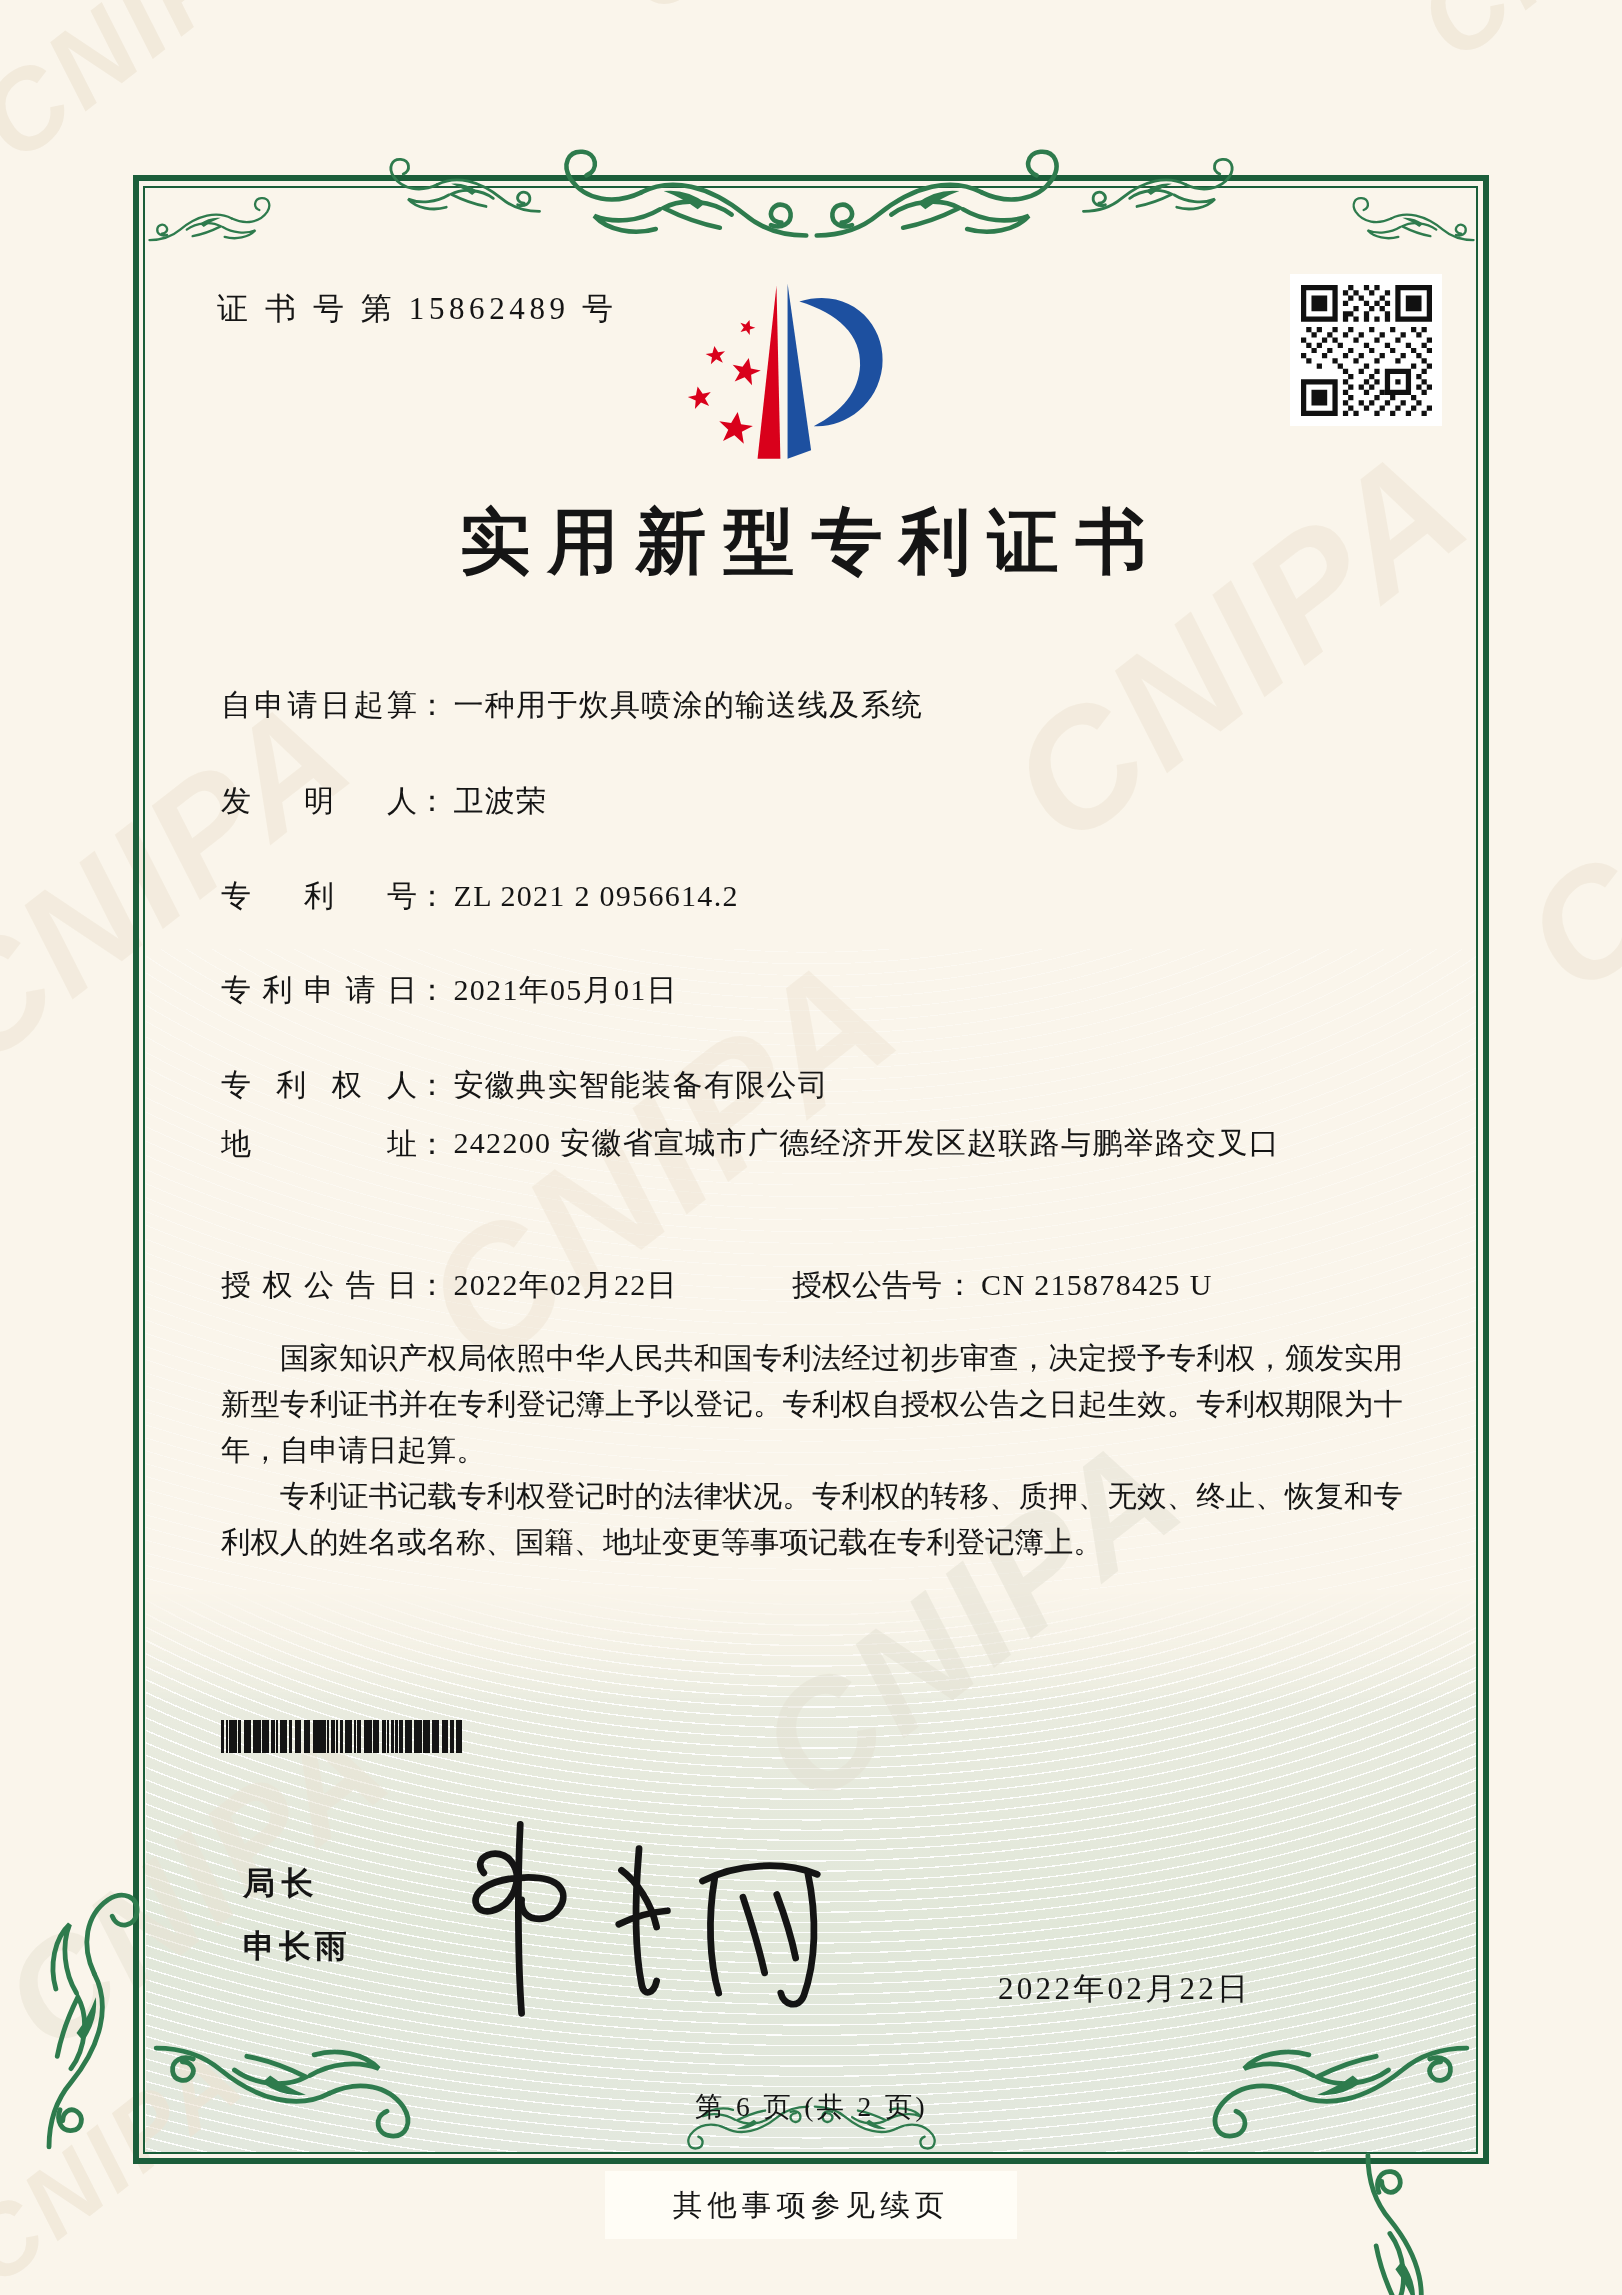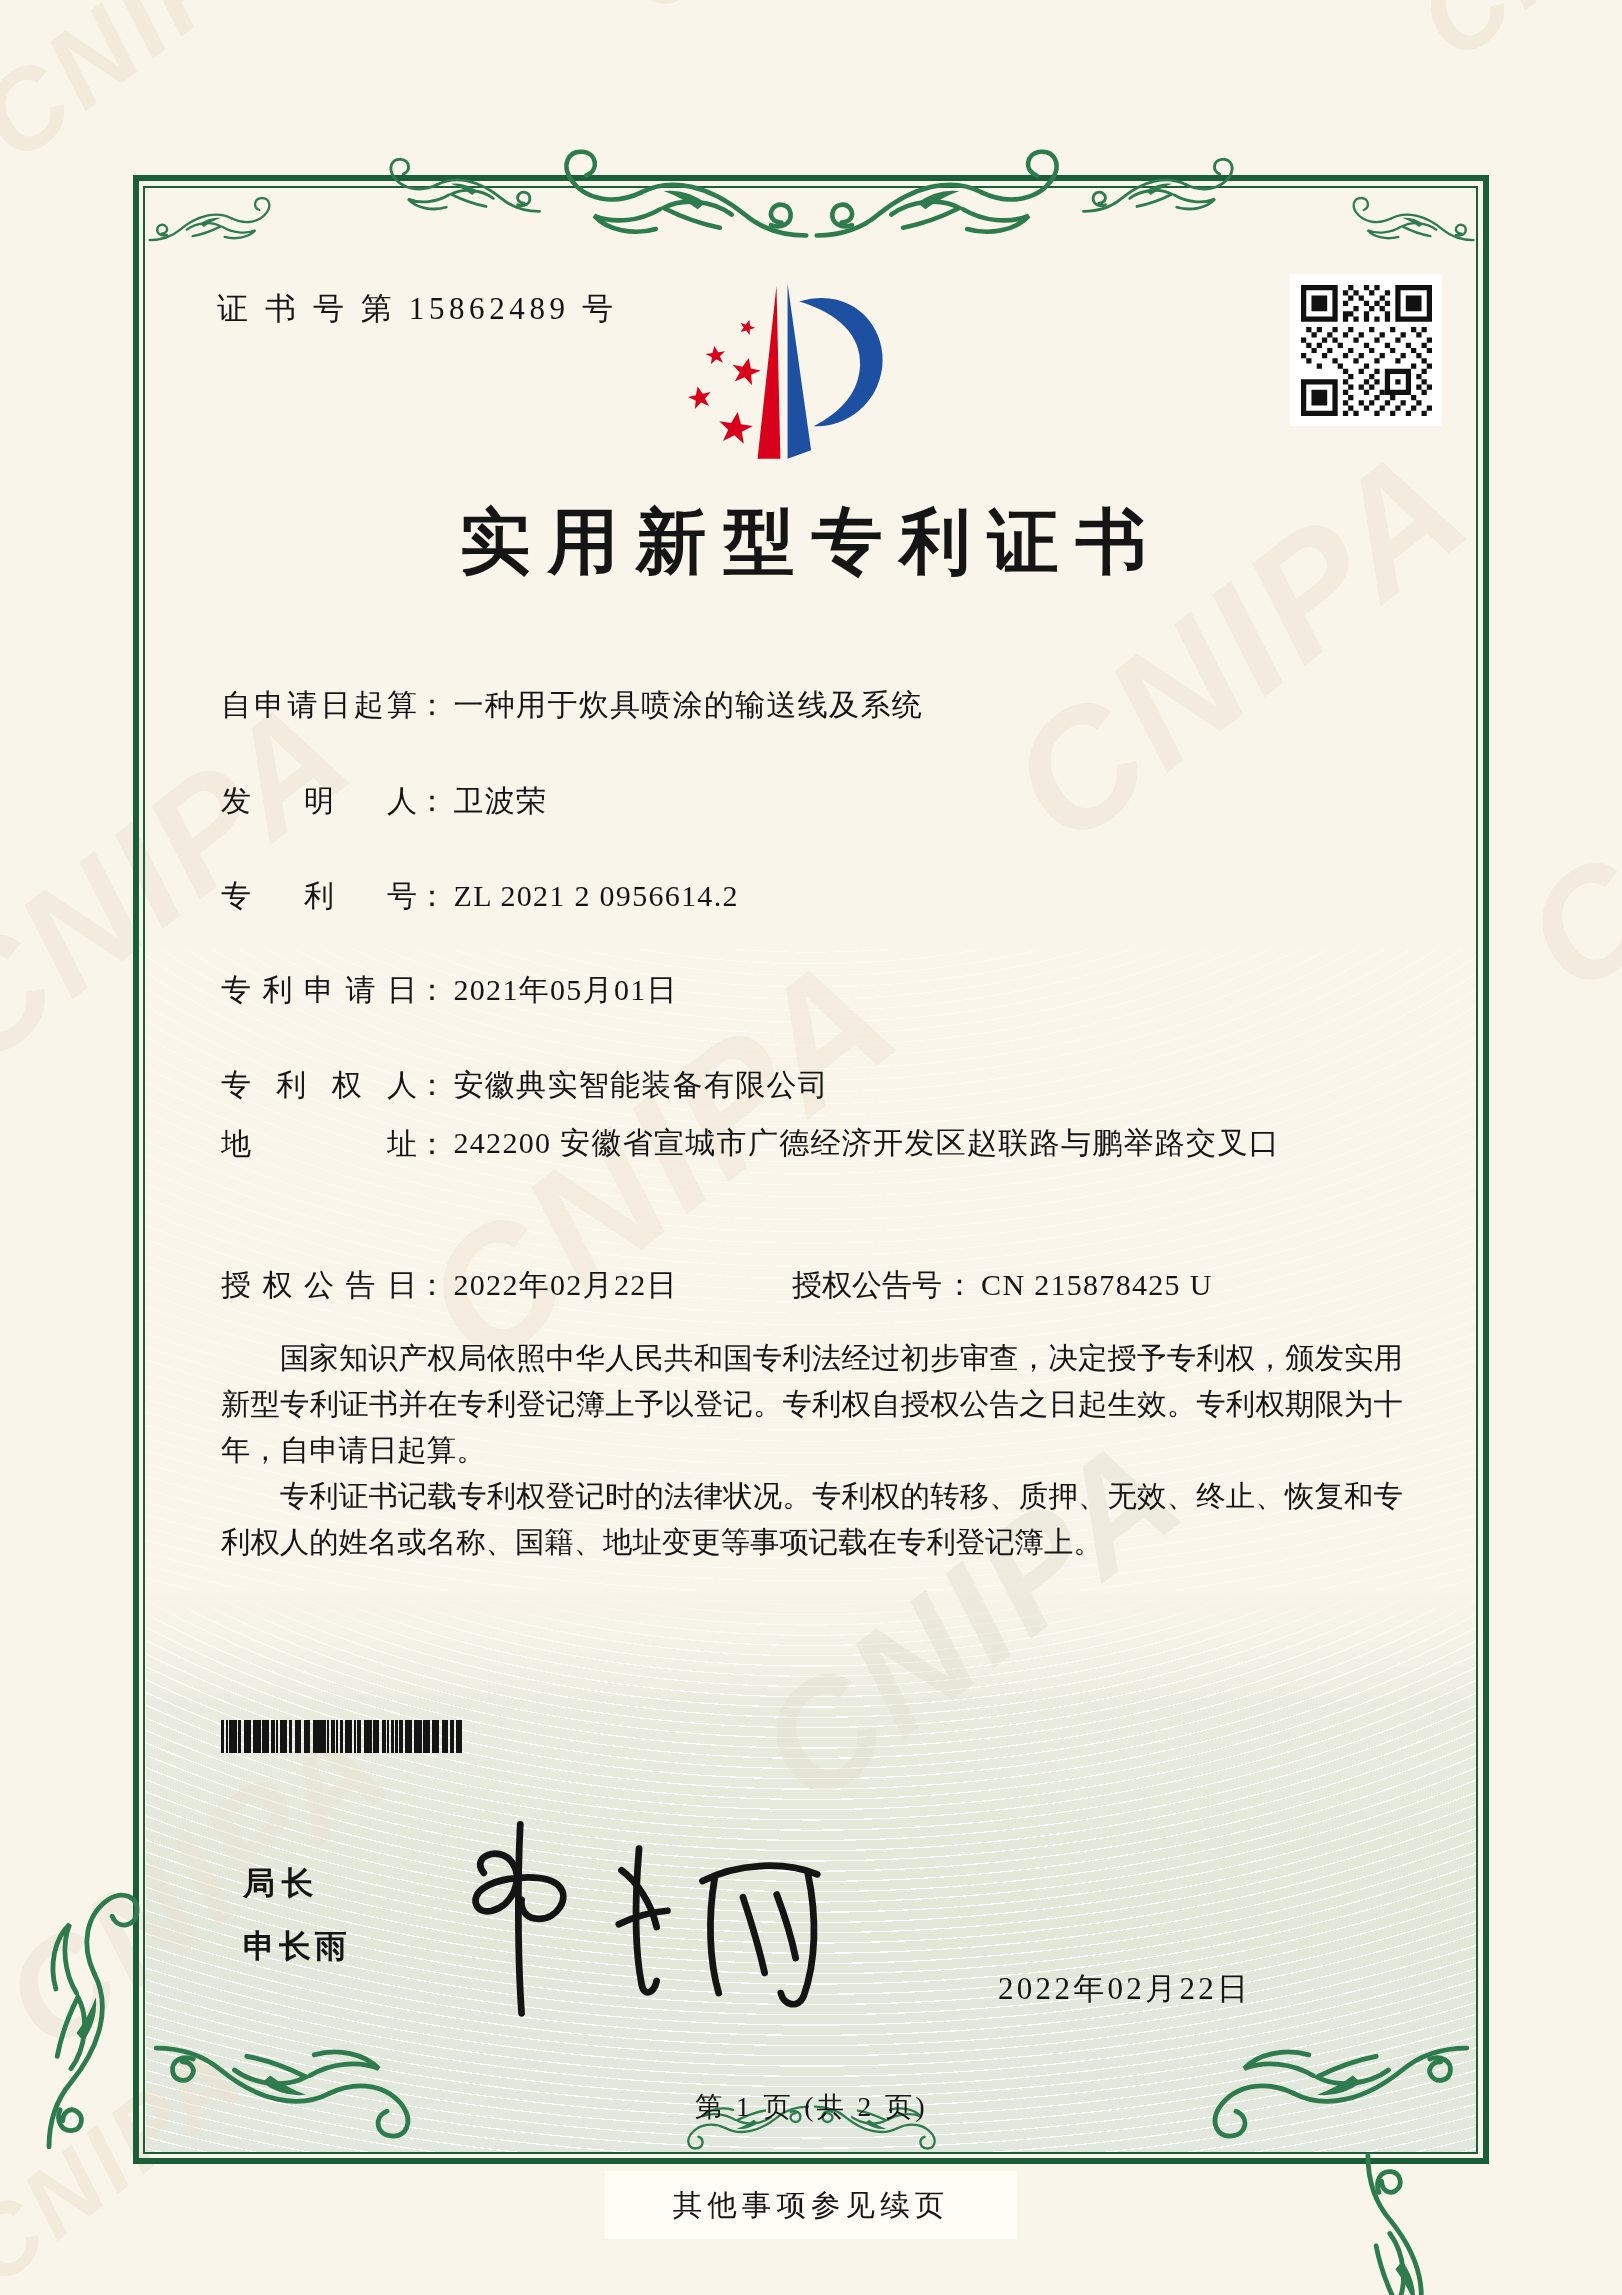--- a/index.html
+++ b/index.html
@@ -259,19 +259,19 @@
     <path d="M326,48 C320,120 318,190 330,250 C334,268 348,262 352,244"></path>
     <path d="M296,160 C316,150 344,142 368,140"></path>
     <path d="M420,96 C470,70 540,66 590,86"></path>
     <path d="M438,92 C428,150 430,214 444,262"></path>
     <path d="M576,84 C590,150 588,216 570,266 C562,286 540,280 536,262"></path>
     <path d="M480,120 C492,156 504,196 512,232"></path>
     <path d="M530,116 C542,148 552,180 558,210"></path>
   </svg>
   <div class="issue-date">2022年02月22日</div>
 
-  <div class="page-info">第 1 页 (共 2 页)</div>
+  <div class="page-info">第 6 页 (共 2 页)</div>
   <div class="footer-strip">
     <div class="footer-note">其他事项参见续页</div>
   </div>
 
 </div>
 
 
 </body></html>

